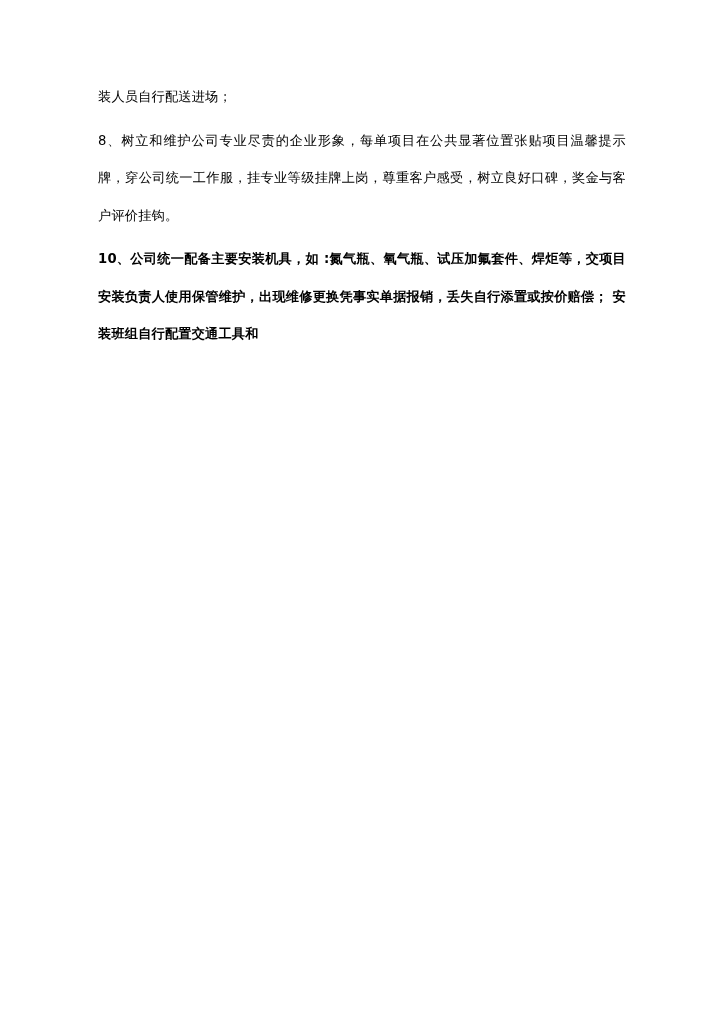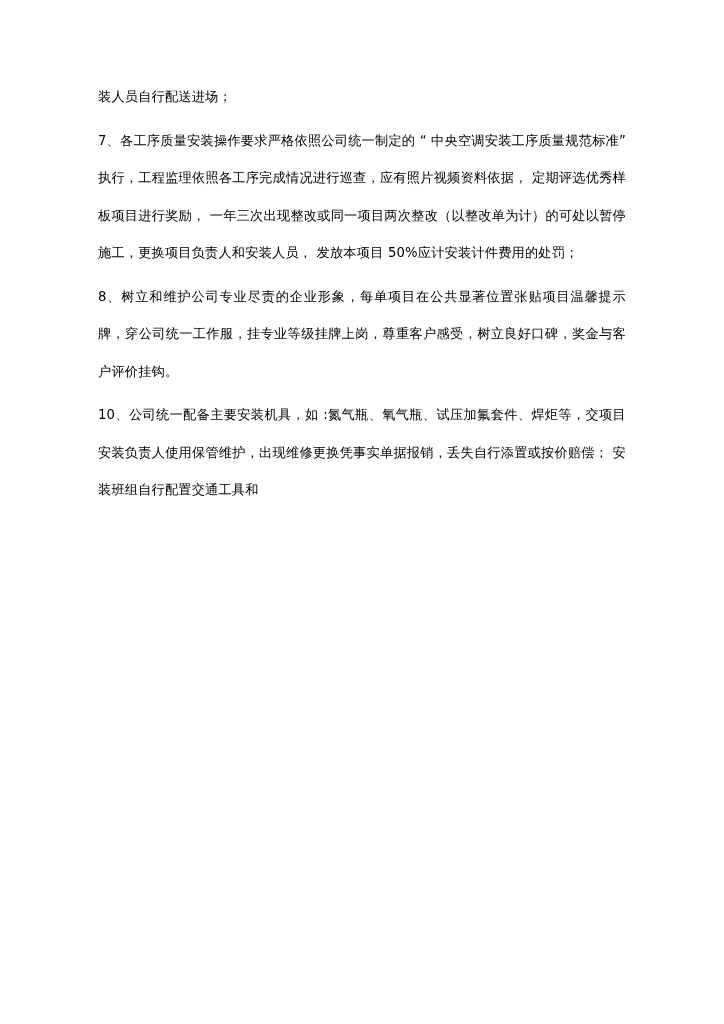--- a/index.html
+++ b/index.html
@@ -30,25 +30,25 @@
     color: #000000;
     font-size: 13.2px;
     line-height: 37.5px;
     text-align: justify;
     text-justify: inter-ideograph;
     letter-spacing: 0.2px;
     word-break: break-all;
   }
   .para:last-child {
     margin-bottom: 0;
+    font-weight: bold;
   }
 </style>
 </head>
 <body>
 
 <div class="page">
   <div class="doc-body">
     <p class="para">装人员自行配送进场；</p>
-    <p class="para">7、各工序质量安装操作要求严格依照公司统一制定的  “ 中央空调安装工序质量规范标准”  执行，工程监理依照各工序完成情况进行巡查，应有照片视频资料依据， 定期评选优秀样板项目进行奖励， 一年三次出现整改或同一项目两次整改（以整改单为计）的可处以暂停施工，更换项目负责人和安装人员， 发放本项目 50%应计安装计件费用的处罚；</p>
     <p class="para">8、树立和维护公司专业尽责的企业形象，每单项目在公共显著位置张贴项目温馨提示牌，穿公司统一工作服，挂专业等级挂牌上岗，尊重客户感受，树立良好口碑，奖金与客户评价挂钩。</p>
     <p class="para">10、公司统一配备主要安装机具，如   :氮气瓶、氧气瓶、试压加氟套件、焊炬等，交项目安装负责人使用保管维护，出现维修更换凭事实单据报销，丢失自行添置或按价赔偿；  安装班组自行配置交通工具和</p>
   </div>
 </div>
 
 </body></html>

